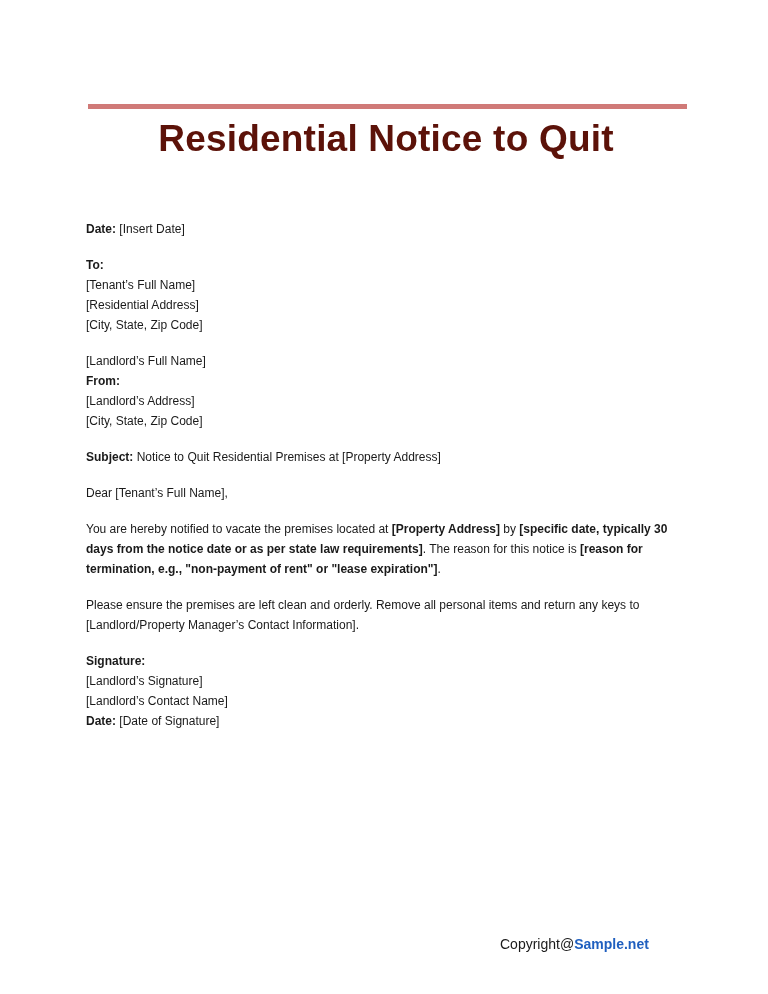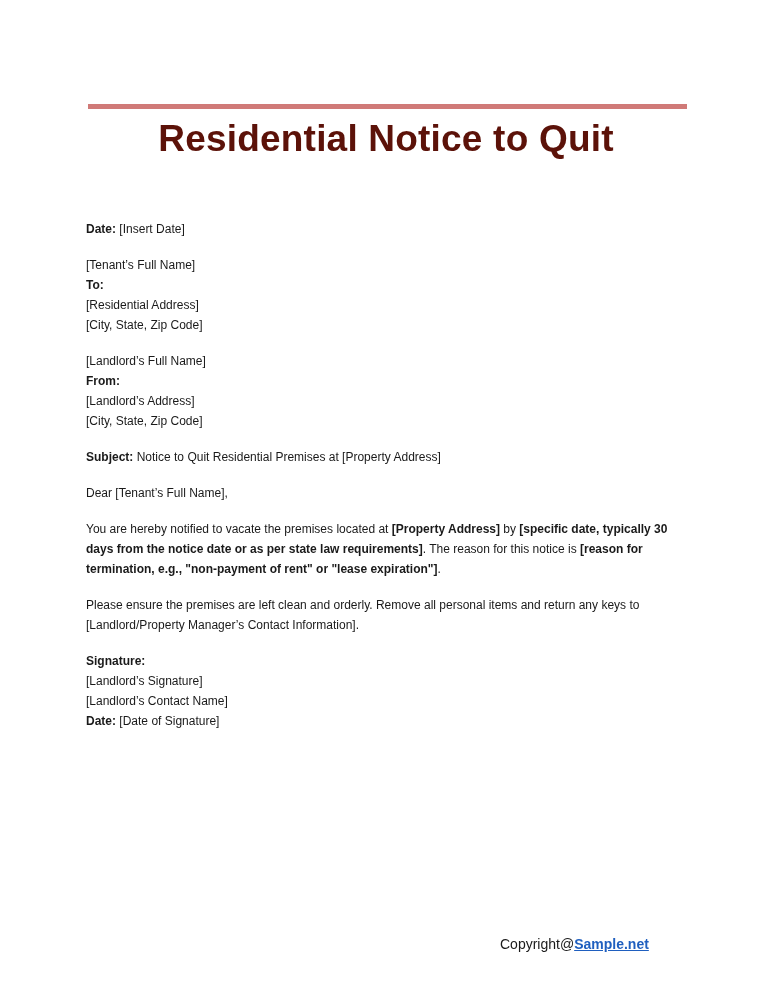--- a/index.html
+++ b/index.html
@@ -5,36 +5,36 @@
   html, body { margin:0; padding:0; background:#ffffff; }
   body { width:768px; height:994px; position:relative; font-family:"Liberation Sans", sans-serif; color:#1a1a1a; overflow:hidden; }
   .rule { position:absolute; left:88px; top:104px; width:599px; height:5px; background:#d07a78; }
   .title { position:absolute; left:0; width:772px; top:118px; text-align:center; font-size:37px; font-weight:bold; color:#5c1209; letter-spacing:0.2px; }
   .content { position:absolute; left:86px; top:219px; width:600px; font-size:12px; line-height:20px; }
   .block { margin-bottom:16px; }
   .line { display:block; white-space:nowrap; }
   b { font-weight:bold; }
   .para { white-space:normal; }
   .footer { position:absolute; left:500px; top:936px; font-size:14px; color:#1a1a1a; }
-  .footer a { color:#1f5fbf; font-weight:bold; text-decoration:underline; }
+  .footer a { color:#1f5fbf; font-weight:bold; }
 </style>
 </head>
 <body>
 
 <div class="rule"></div>
 <div class="title">Residential Notice to Quit</div>
 
 <div class="content">
   <div class="block">
     <span class="line"><b>Date:</b> <span>[Insert Date]</span></span>
   </div>
 
   <div class="block">
+    <span class="line"><b>To:</b></span>
     <span class="line">[Tenant’s Full Name]</span>
-    <span class="line"><b>To:</b></span>
     <span class="line">[Residential Address]</span>
     <span class="line">[City, State, Zip Code]</span>
   </div>
 
   <div class="block">
     <span class="line">[Landlord’s Full Name]</span>
     <span class="line"><b>From:</b></span>
     <span class="line">[Landlord’s Address]</span>
     <span class="line">[City, State, Zip Code]</span>
   </div>

